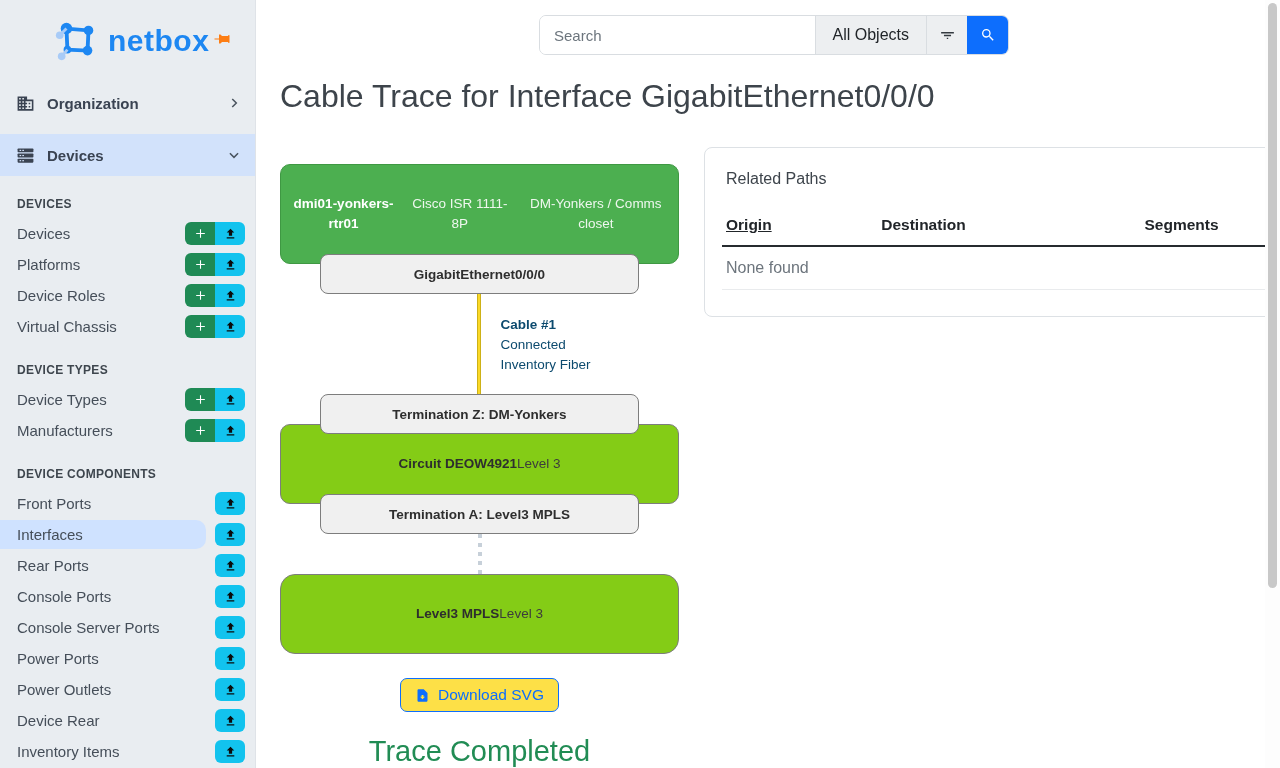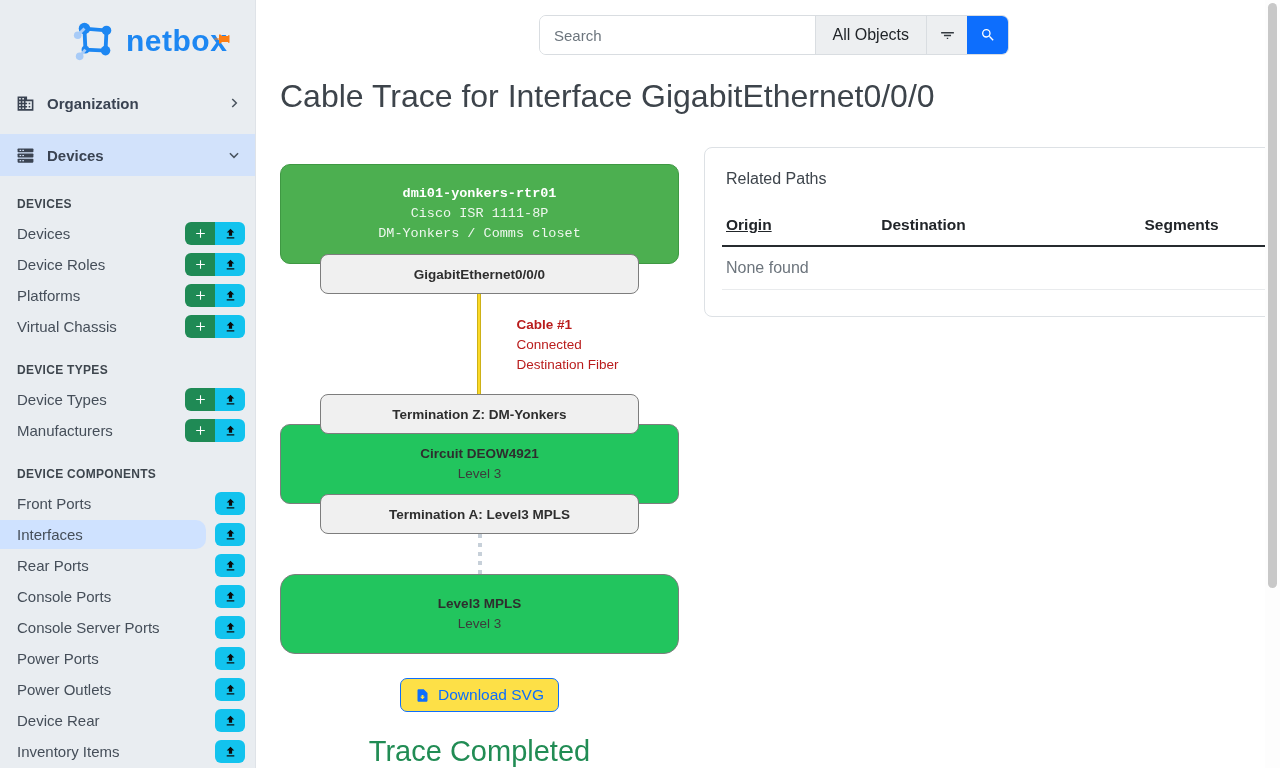--- a/index.html
+++ b/index.html
@@ -3,21 +3,21 @@
 <meta charset="utf-8">
 <style>
   * { margin:0; padding:0; box-sizing:border-box; }
   html,body { width:1280px; height:768px; overflow:hidden;
     font-family:"Liberation Sans","DejaVu Sans",sans-serif; background:#fff; }
   body { position:relative; color:#3a4352; }
 
   
   .sidebar { position:absolute; left:0; top:0; width:256px; height:768px;
     background:#e9edf1; border-right:1px solid #dfe3e8; overflow:hidden; }
-  .logo-row { position:relative; height:82px; display:flex; align-items:center; padding-left:72px; }
+  .logo-row { position:relative; height:82px; display:flex; align-items:center; padding-left:54px; }
   .logo-mark { width:46px; height:46px; margin-right:8px; }
   .logo-text { font-size:30px; font-weight:bold; color:#1d87f2; letter-spacing:.5px; }
   .pin-btn { position:absolute; right:24px; top:30px; width:18px; height:18px; color:#fd7e14; cursor:pointer; }
 
   .nav-parent { height:42px; display:flex; align-items:center; padding:0 14px 0 16px;
     font-size:15px; font-weight:bold; color:#3a4352; cursor:pointer; }
   .nav-parent.active { background:#d2e2fb; }
   .nav-parent + .nav-parent { margin-top:10px; }
   .nav-parent .nav-icon { width:19px; height:19px; margin-right:12px; flex:none; }
   .nav-parent .spacer { flex:1; }
@@ -62,36 +62,36 @@
   .user-btn .caret { width:0; height:0; border-left:5px solid transparent; border-right:5px solid transparent;
     border-top:5px solid #5b6874; margin-top:2px; }
 
   .page-title { margin:8px 0 0 16px; font-size:32px; font-weight:400; color:#3d444b; }
 
   .content { display:flex; align-items:flex-start; padding:0 17px 0 16px; margin-top:32px; }
 
   
   .trace-col { width:399px; flex:none; padding-top:17px; }
   .node-device { position:relative; z-index:1; width:399px; height:100px; border-radius:10px;
-    background:#4caf50; border:1px solid #3f9843; display:flex; flex-direction:column;
-    align-items:center; justify-content:center; text-align:center;font-family:Liberation Mono, monospace; }
+    background:#4caf50; border:1px solid #3f9843; display:flex; 
+    align-items:center; justify-content:center; text-align:center; }
   .node-device .nm { font-size:13.5px; font-weight:bold; color:#fff; line-height:20px; }
   .node-device .sub { font-size:13.5px; color:#eef7ee; line-height:20px; }
   .node-small { position:relative; z-index:3; width:319px; height:40px; margin:-10px auto 0;
     background:#f0f0f0; border:1px solid #7d7d7d; border-radius:8px; display:flex;
     align-items:center; justify-content:center; font-size:13.5px; font-weight:bold; color:#2e2e2e; }
   .cable-seg { position:relative; height:100px; }
   .cable-line { position:absolute; left:calc(50% - 3px); top:0; bottom:0; width:4px;
     background:#fbd928; border-left:1px solid #cdb117; border-right:1px solid #cdb117; }
   .cable-label { position:absolute; left:calc(50% + 21px); top:21px; font-size:13.5px;
-    line-height:20px; color:#b91c1c;margin-left:16px; }
+    line-height:20px; color:#0c4a6e; }
   .cable-label .b { font-weight:bold; }
   .node-wide { position:relative; z-index:2; width:399px; height:80px; margin-top:-10px;
-    background:#22c55e; border:1px solid #7d7d7d; border-radius:10px; display:flex;
-    flex-direction:column; align-items:center; justify-content:center; }
+    background:#84cc16; border:1px solid #7d7d7d; border-radius:10px; display:flex;
+    flex-direction:row; align-items:center; justify-content:center; }
   .node-wide .nm { font-size:13.5px; font-weight:bold; color:#2e2e2e; line-height:20px; }
   .node-wide .sub { font-size:13.5px; color:#3c3c3c; line-height:20px; }
   .node-small.after-wide { margin-top:-10px; }
   .dash-seg { position:relative; height:40px; }
   .dash-line { position:absolute; left:calc(50% - 2px); top:0; bottom:0; width:4px;
     background:repeating-linear-gradient(to bottom,#c7d0d9 0 4px,transparent 4px 9px); }
   .node-wide.standalone { margin-top:0;border-radius:15px; }
 
   .download-wrap { display:flex; justify-content:center; margin-top:24px; }
   .download-btn { display:flex; align-items:center; gap:8px; padding:7px 14px;
@@ -178,36 +178,36 @@
           </svg>
         </button>
       <button class="btn-import">
           <svg viewBox="0 0 24 24" fill="currentColor">
             <path d="M9 16v-6H5l7-7 7 7h-4v6H9m-4 3h14v2H5v-2z"></path>
           </svg>
         </button>
     </span>
   </div>
   <div class="item-row">
+    <span class="lbl">Platforms</span>
+    <span class="btn-group">
+      <button class="btn-add">
+          <svg viewBox="0 0 24 24" fill="currentColor">
+            <path d="M11 4h2v7h7v2h-7v7h-2v-7H4v-2h7V4z"></path>
+          </svg>
+        </button>
+      <button class="btn-import">
+          <svg viewBox="0 0 24 24" fill="currentColor">
+            <path d="M9 16v-6H5l7-7 7 7h-4v6H9m-4 3h14v2H5v-2z"></path>
+          </svg>
+        </button>
+    </span>
+  </div>
+  <div class="item-row">
     <span class="lbl">Device Roles</span>
-    <span class="btn-group">
-      <button class="btn-add">
-          <svg viewBox="0 0 24 24" fill="currentColor">
-            <path d="M11 4h2v7h7v2h-7v7h-2v-7H4v-2h7V4z"></path>
-          </svg>
-        </button>
-      <button class="btn-import">
-          <svg viewBox="0 0 24 24" fill="currentColor">
-            <path d="M9 16v-6H5l7-7 7 7h-4v6H9m-4 3h14v2H5v-2z"></path>
-          </svg>
-        </button>
-    </span>
-  </div>
-  <div class="item-row">
-    <span class="lbl">Platforms</span>
     <span class="btn-group">
       <button class="btn-add">
           <svg viewBox="0 0 24 24" fill="currentColor">
             <path d="M11 4h2v7h7v2h-7v7h-2v-7H4v-2h7V4z"></path>
           </svg>
         </button>
       <button class="btn-import">
           <svg viewBox="0 0 24 24" fill="currentColor">
             <path d="M9 16v-6H5l7-7 7 7h-4v6H9m-4 3h14v2H5v-2z"></path>
           </svg>
@@ -396,21 +396,21 @@
         <div class="sub">DM-Yonkers / Comms closet</div>
       </div>
       <div class="node-small">
         <span>GigabitEthernet0/0/0</span>
       </div>
       <div class="cable-seg">
         <div class="cable-line"></div>
         <div class="cable-label">
           <div class="b">Cable #1</div>
           <div>Connected</div>
-          <div>Destination Fiber</div>
+          <div>Inventory Fiber</div>
         </div>
       </div>
       <div class="node-small" style="margin-top:0;">
         <span>Termination Z: DM-Yonkers</span>
       </div>
       <div class="node-wide">
         <div class="nm">Circuit DEOW4921</div>
         <div class="sub">Level 3</div>
       </div>
       <div class="node-small after-wide">

